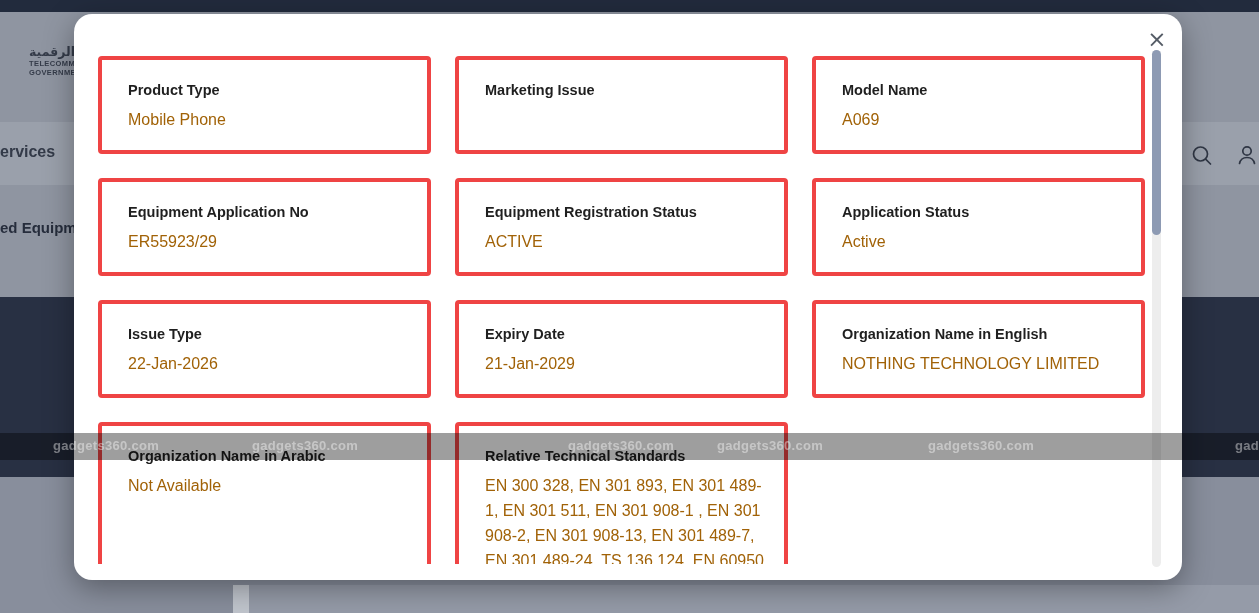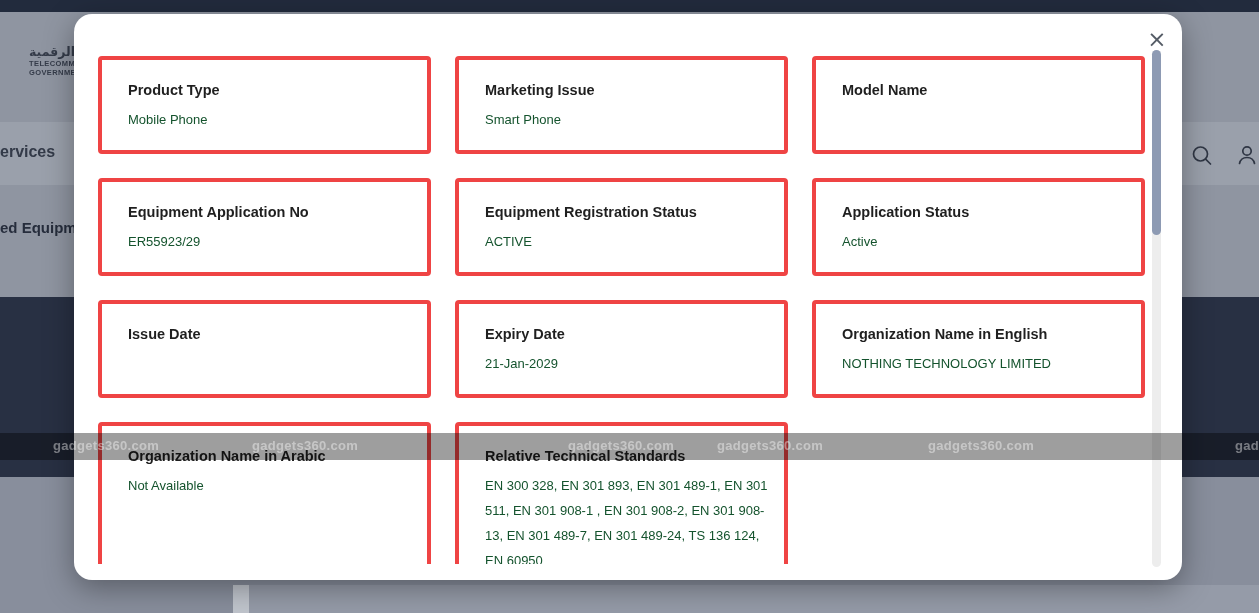--- a/index.html
+++ b/index.html
@@ -47,21 +47,21 @@
   .cards-grid{
     position:absolute;left:24px;top:42px;
     display:grid;grid-template-columns:repeat(3,333px);
     column-gap:24px;row-gap:24px;grid-auto-rows:minmax(98px,auto);
   }
   .card{
     border:4px solid #ef4444;border-radius:4px;
     padding:20px 12px 18px 26px;background:#fff;box-sizing:border-box;
   }
   .card-label{font-size:14.5px;font-weight:700;color:#1f1f1f;line-height:20px;margin-bottom:7px;}
-  .card-value{font-size:13px;font-weight:400;color:#14532d;line-height:25px;}
+  .card-value{font-size:16px;font-weight:400;color:#a16207;line-height:25px;}
 
   .scroll-track{position:absolute;left:1078px;top:36px;width:9px;height:517px;background:#ededed;border-radius:5px;z-index:11;}
   .scroll-thumb{position:absolute;left:0;top:0;width:9px;height:185px;background:#8d9ab3;border-radius:5px;cursor:grab;}
 
   
   .wm-band{
     position:absolute;left:0;top:433px;width:100%;height:27px;
     background:rgba(0,0,0,0.38);z-index:40;pointer-events:none;
   }
   .wm-text{
@@ -110,44 +110,45 @@
   <div class="close-btn">×</div>
   <div class="modal-body">
     <div class="cards-grid" id="cards-grid">
   <div class="card">
     <div class="card-label">Product Type</div>
     <div class="card-value">Mobile Phone</div>
   </div>
 
   <div class="card">
     <div class="card-label">Marketing Issue</div>
-    <div class="card-value">Smart Phone</div>
   </div>
 
   <div class="card">
     <div class="card-label">Model Name</div>
+    <div class="card-value">A069</div>
   </div>
 
   <div class="card">
     <div class="card-label">Equipment Application No</div>
     <div class="card-value">ER55923/29</div>
   </div>
 
   <div class="card">
     <div class="card-label">Equipment Registration Status</div>
     <div class="card-value">ACTIVE</div>
   </div>
 
   <div class="card">
     <div class="card-label">Application Status</div>
     <div class="card-value">Active</div>
   </div>
 
   <div class="card">
-    <div class="card-label">Issue Date</div>
+    <div class="card-label">Issue Type</div>
+    <div class="card-value">22-Jan-2026</div>
   </div>
 
   <div class="card">
     <div class="card-label">Expiry Date</div>
     <div class="card-value">21-Jan-2029</div>
   </div>
 
   <div class="card">
     <div class="card-label">Organization Name in English</div>
     <div class="card-value">NOTHING TECHNOLOGY LIMITED</div>

